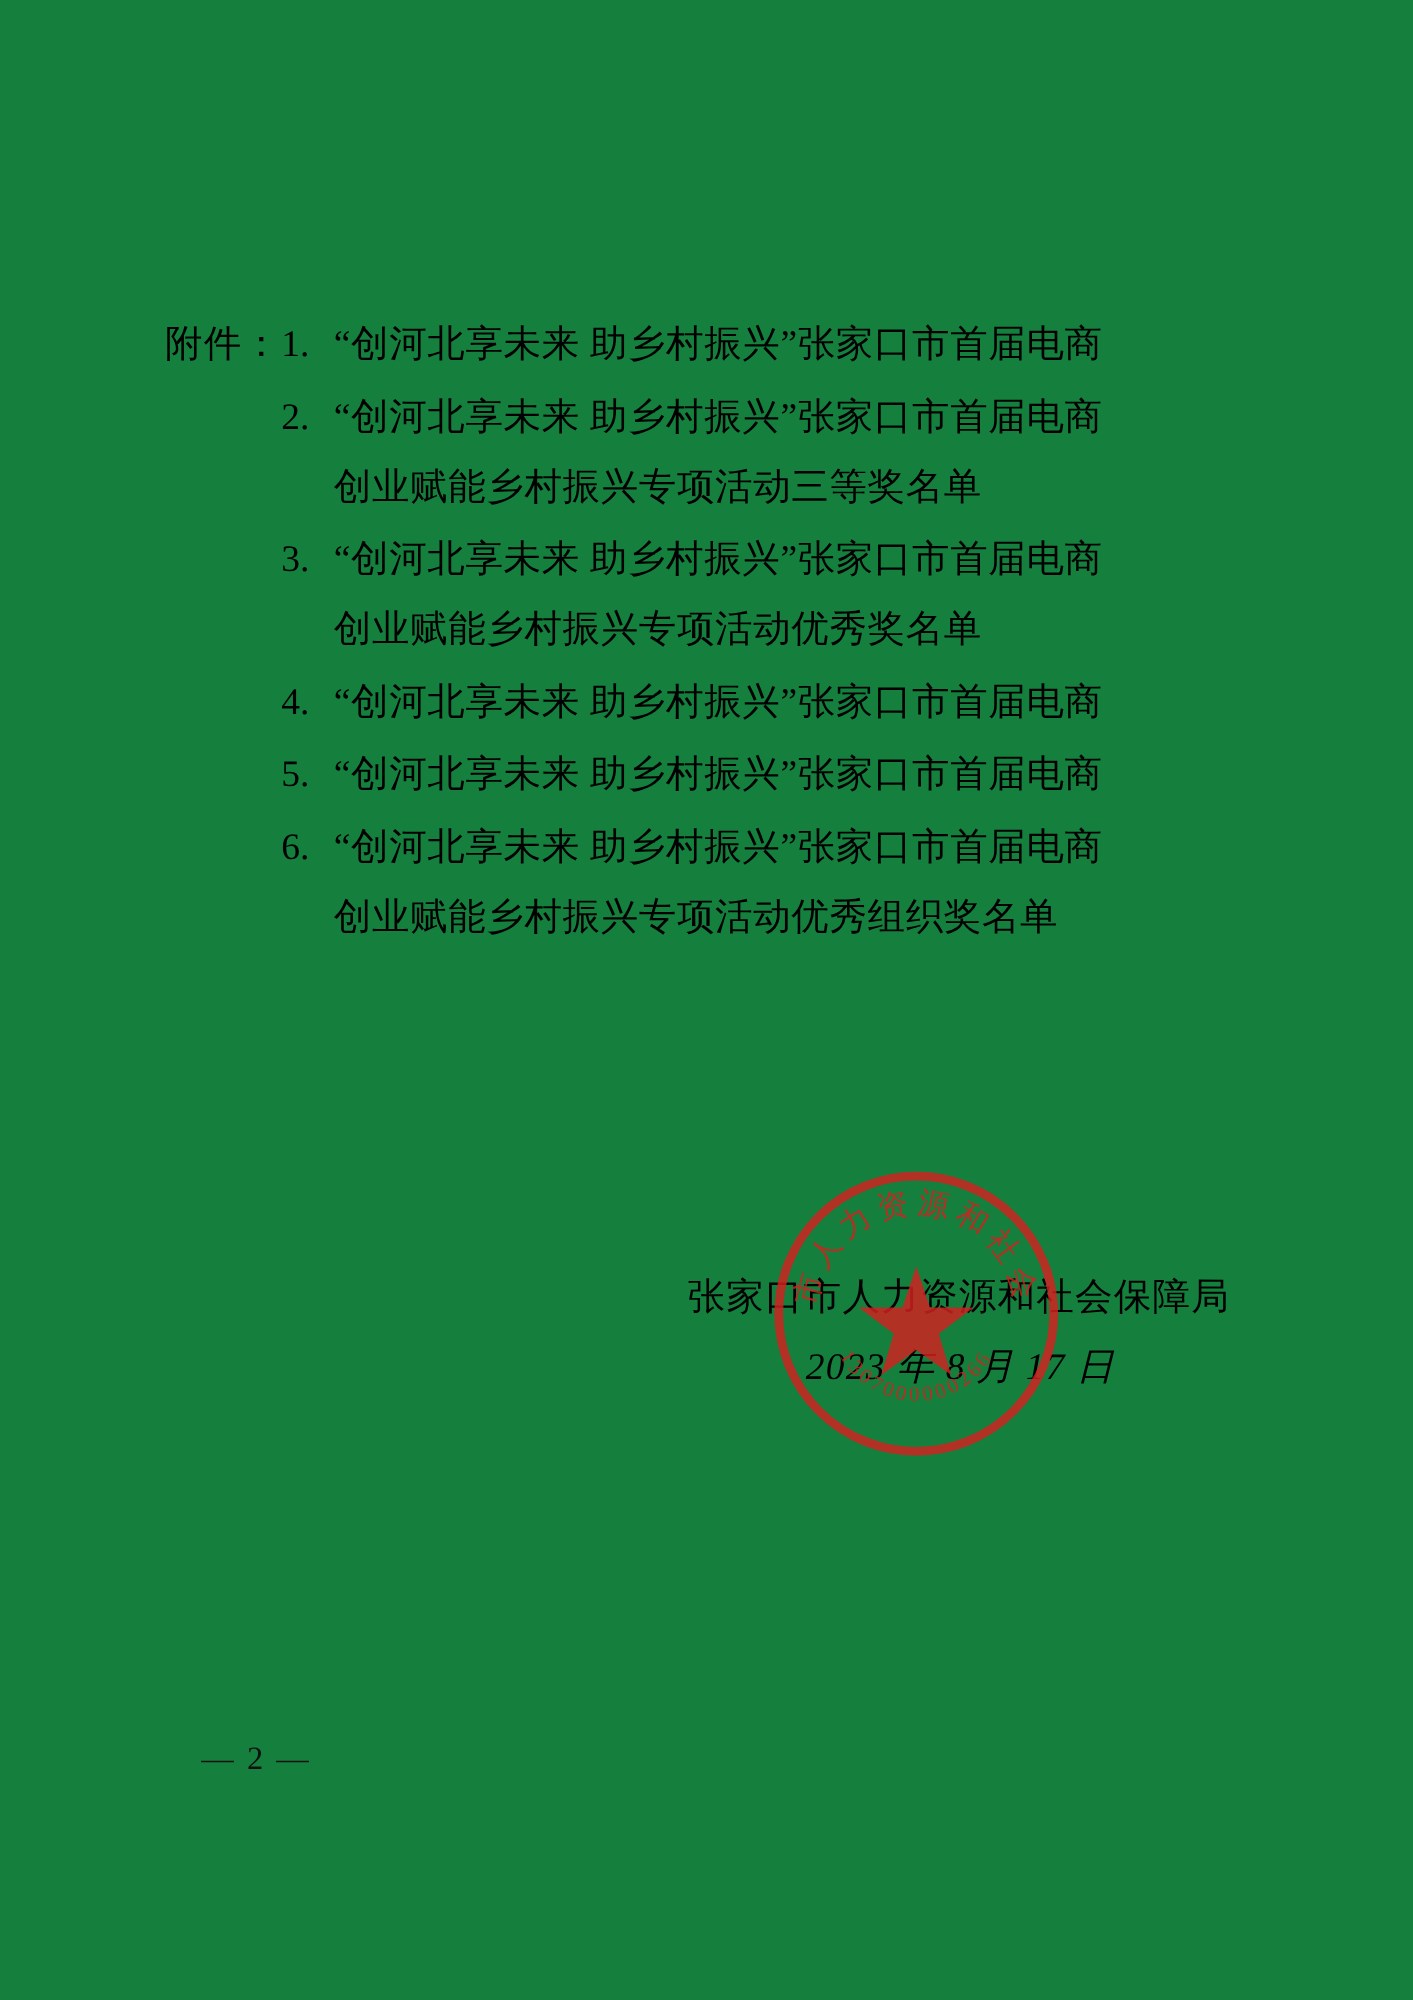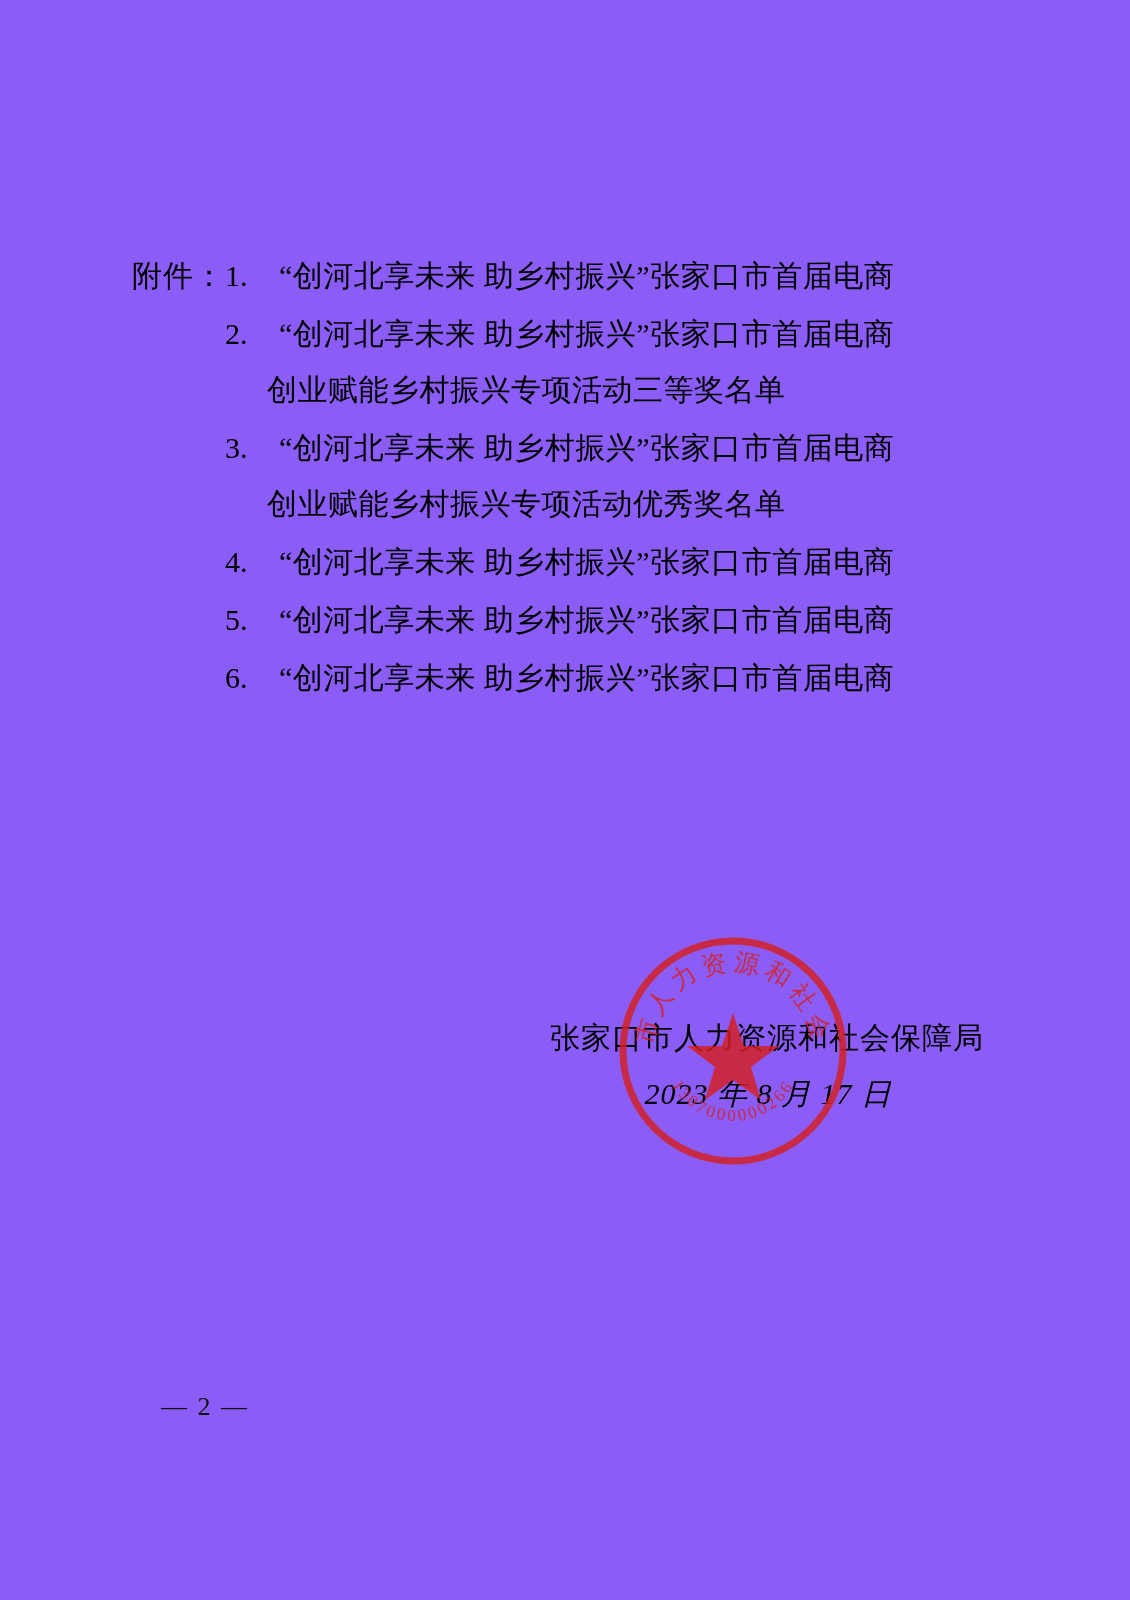--- a/index.html
+++ b/index.html
@@ -4,21 +4,21 @@
 <style>
   html, body {
     margin: 0;
     padding: 0;
     background: #ffffff;
   }
   .page {
     position: relative;
     width: 1130px;
     height: 1600px;
-    background: #8b5cf6;
+    background: #15803d;
     font-family: "Liberation Serif", "DejaVu Serif", serif;
     color: #000000;
     overflow: hidden;
   }
   .doc-body {
     position: absolute;
     left: 132px;
     top: 248px;
     width: 870px;
   }
@@ -52,21 +52,20 @@
     letter-spacing: 0px;
   }
   .item-text {
     flex: 1 1 auto;
     font-size: 30px;
     line-height: 56px;
     letter-spacing: 0.5px;
   }
   .item-line1 {
     white-space: nowrap;
-    margin-left: 12px;
   }
   .item-line2 {
     white-space: nowrap;
   }
   .item:first-child .item-num {
     width: 42px;
   }
 
   .sign-block {
     position: absolute;
@@ -156,20 +155,21 @@
           <div class="item-num">5.</div>
           <div class="item-text">
             <div class="item-line1">“创河北享未来  助乡村振兴”张家口市首届电商</div>
           </div>
         </div>
 
         <div class="item">
           <div class="item-num">6.</div>
           <div class="item-text">
             <div class="item-line1">“创河北享未来  助乡村振兴”张家口市首届电商</div>
+            <div class="item-line2">创业赋能乡村振兴专项活动优秀组织奖名单</div>
           </div>
         </div>
 
       </div>
     </div>
   </div>
 
   <div class="sign-block">
     <div class="sign-org">张家口市人力资源和社会保障局</div>
     <div class="sign-date">2023 年 8 月 17 日</div>

